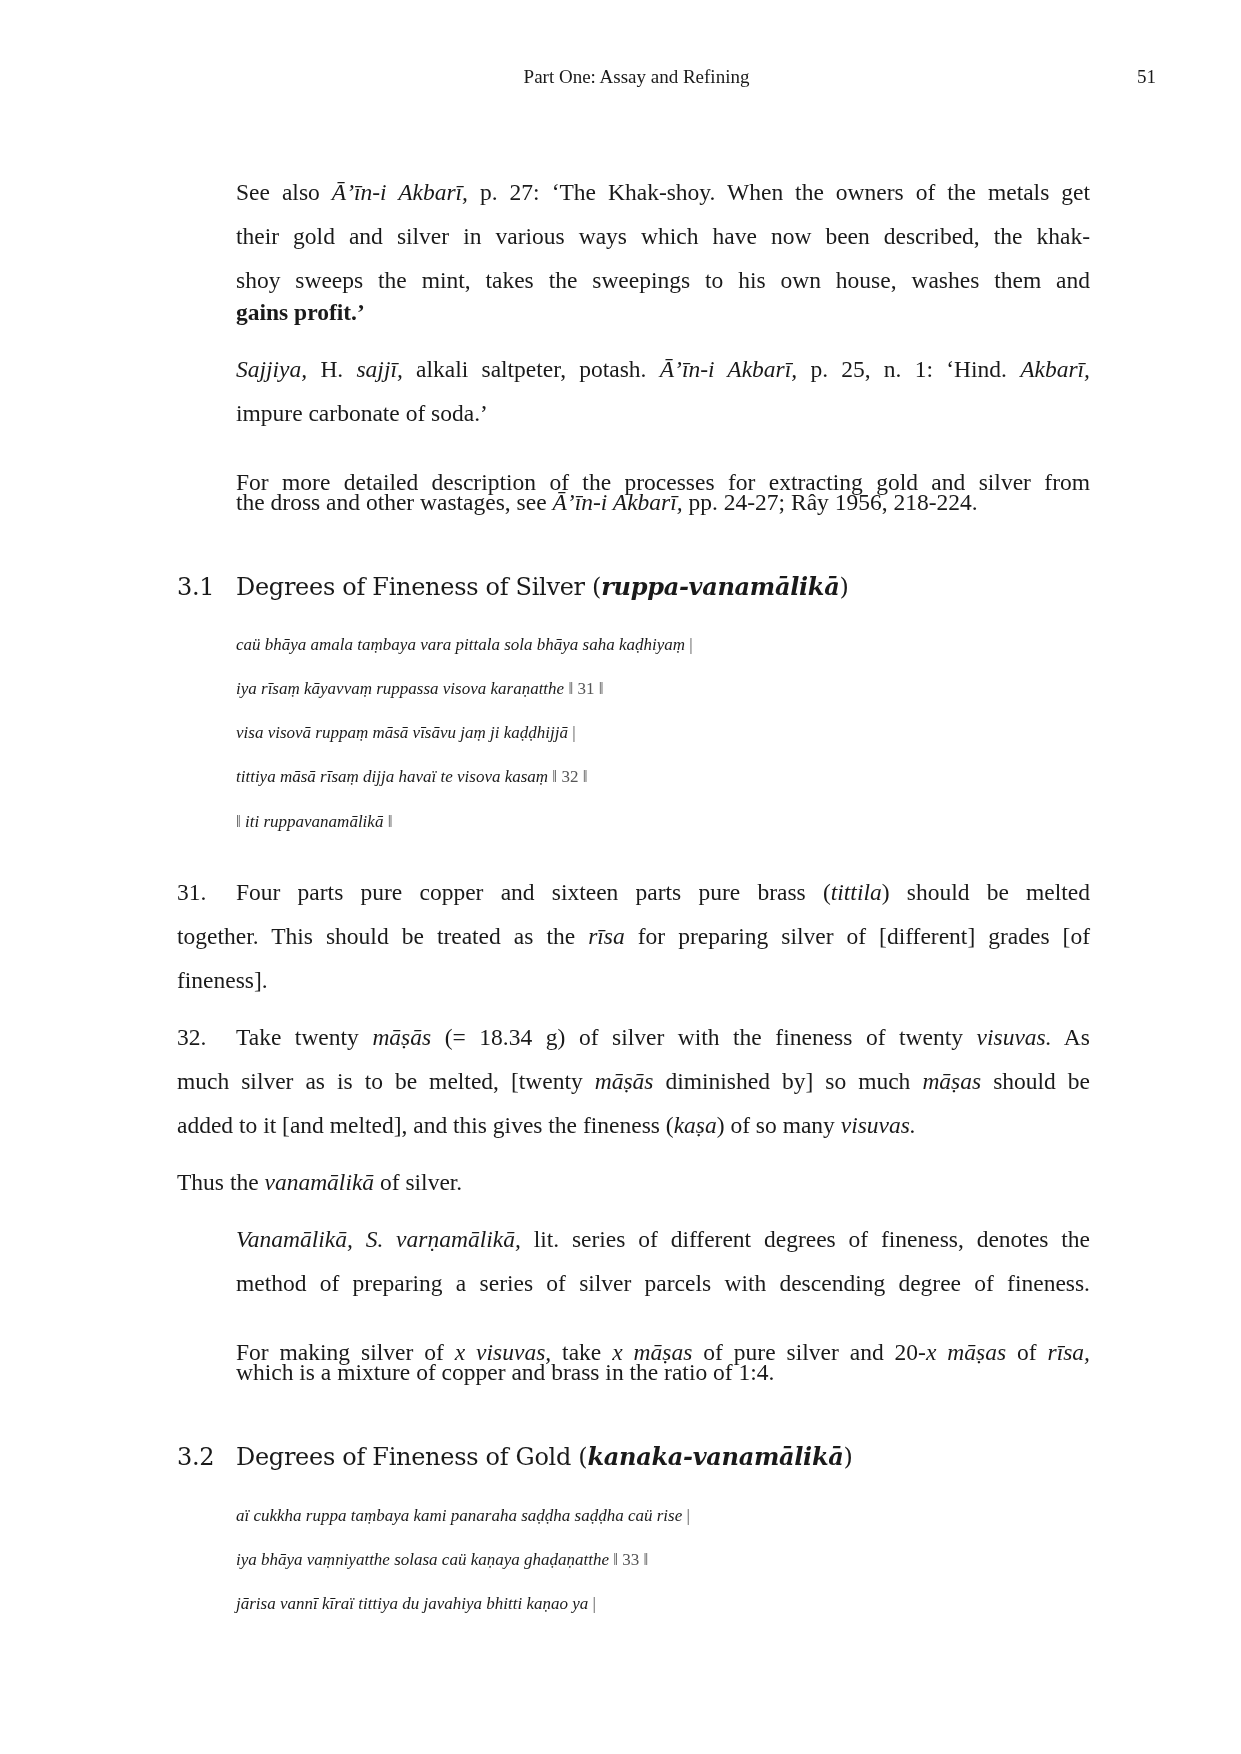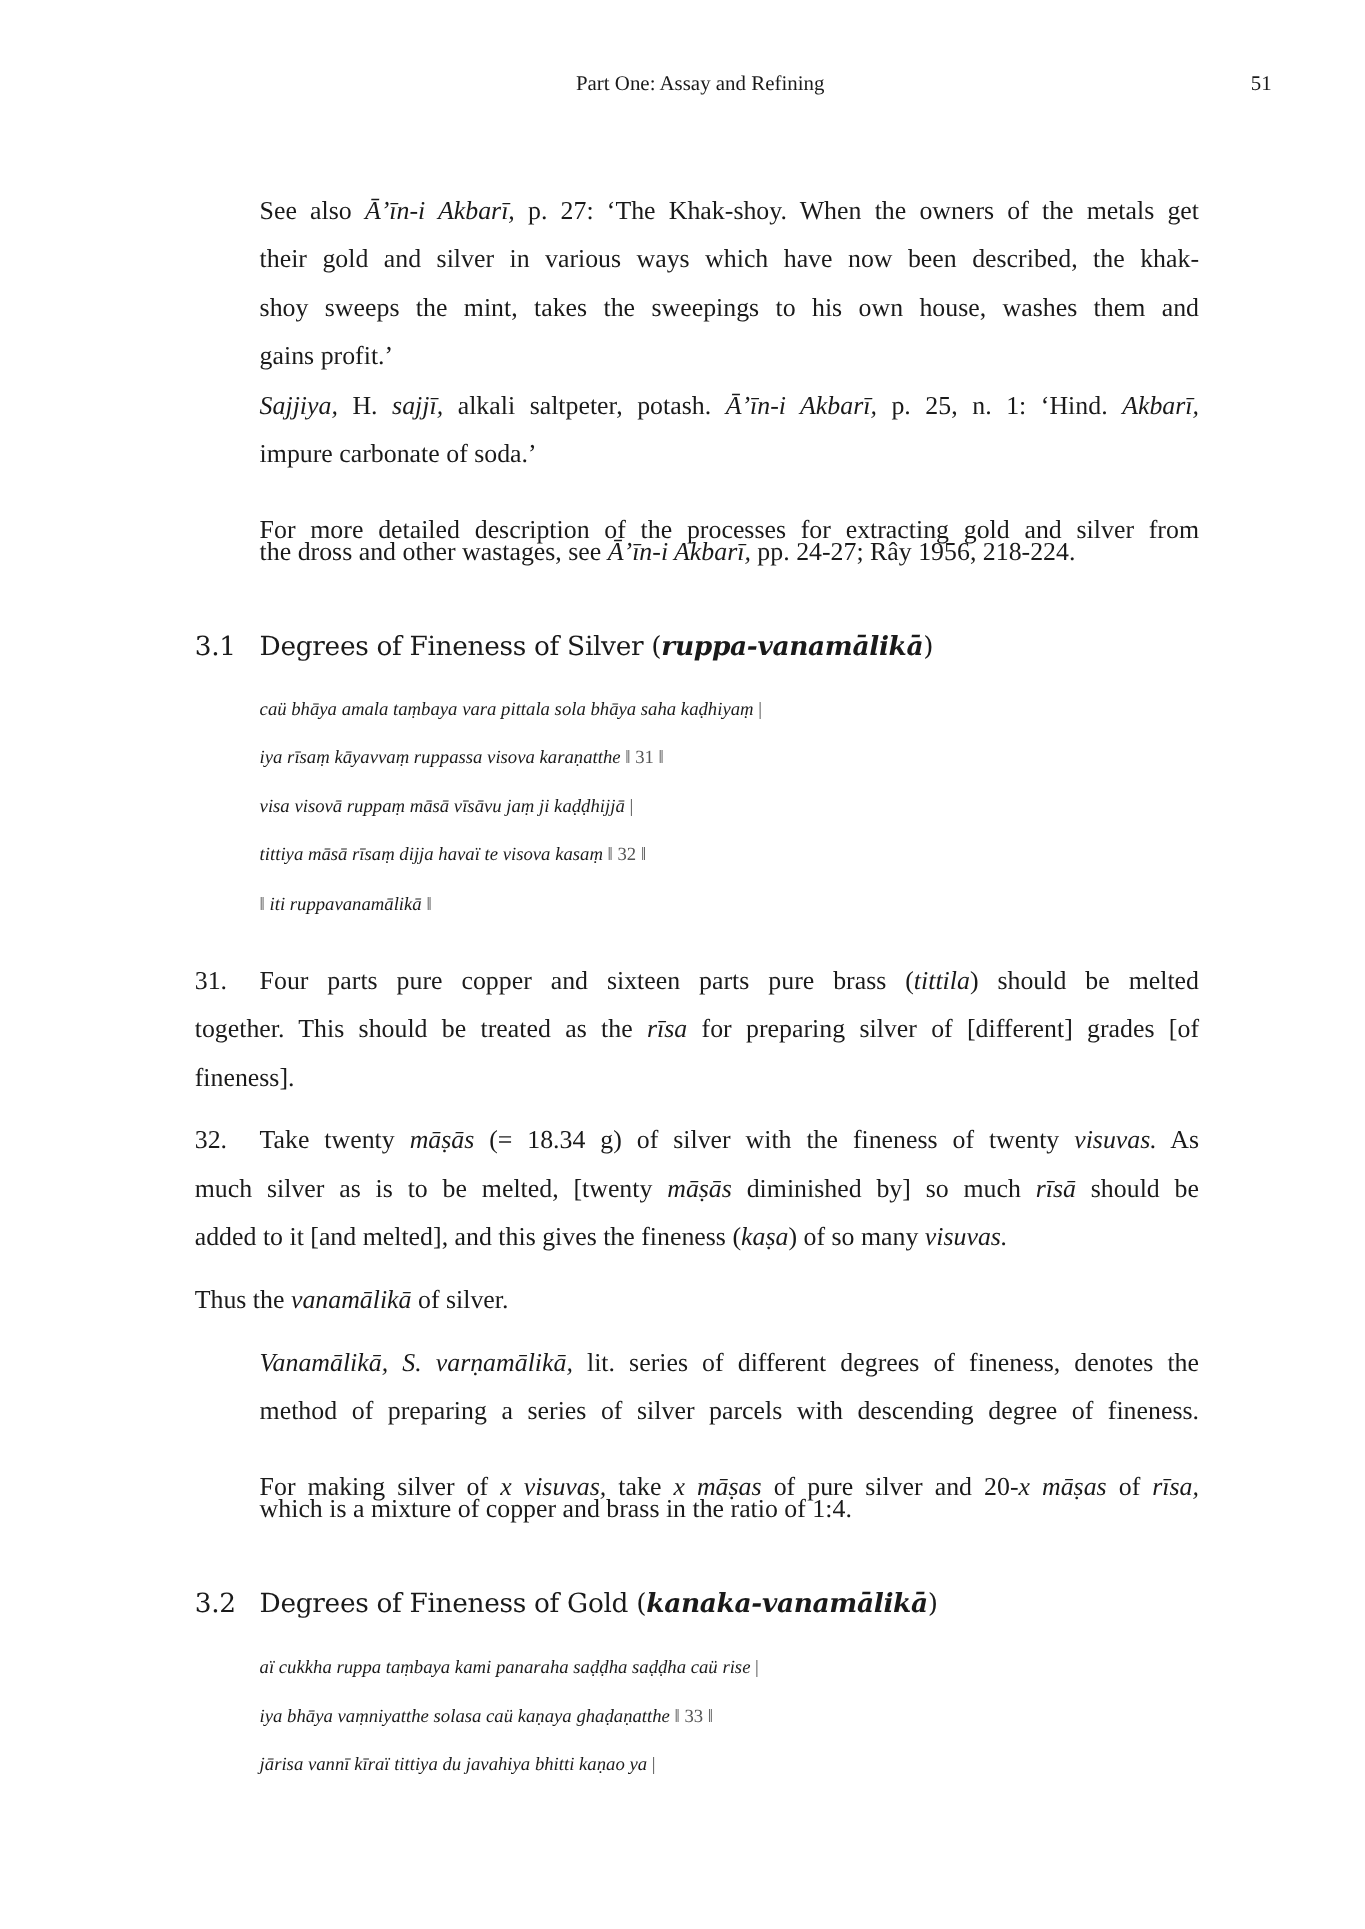--- a/index.html
+++ b/index.html
@@ -37,21 +37,21 @@
   <span class="running-title">Part One: Assay and Refining</span>
   <span class="page-number">51</span>
 </div>
 
 <div>
   <div class="line ind w-ind justify" style="top:178px;">
     <span>See also </span><i>Ā’īn-i Akbarī,</i><span> p. 27: ‘The Khak-shoy. When the owners of the metals get</span>
   </div>
   <div class="line ind w-ind justify" style="top:222px;">their gold and silver in various ways which have now been described, the khak-</div>
   <div class="line ind w-ind justify" style="top:266px;">shoy sweeps the mint, takes the sweepings to his own house, washes them and</div>
-  <div class="line ind" style="top:310px;">gains profit.’</div>
+  <div class="line ind" style="top:298px;font-weight:bold;">gains profit.’</div>
 
   <div class="line ind w-ind justify" style="top:355px;">
     <i>Sajjiya,</i><span> H. </span><i>sajjī,</i><span> alkali saltpeter, potash. </span><i>Ā’īn-i Akbarī,</i><span> p. 25, n. 1: ‘Hind. </span><i>Akbarī,</i>
   </div>
   <div class="line ind" style="top:399px;">impure carbonate of soda.’</div>
 
   <div class="line ind w-ind justify" style="top:468px;">For more detailed description of the processes for extracting gold and silver from</div>
   <div class="line ind" style="top:488px;">
     <span>the dross and other wastages, see </span><i>Ā’īn-i Akbarī,</i><span> pp. 24-27; Rây 1956, 218-224.</span>
   </div>
@@ -78,21 +78,21 @@
     <span>together. This should be treated as the </span><i>rīsa</i><span> for preparing silver of [different] grades [of</span>
   </div>
   <div class="line full" style="top:966px;">fineness].</div>
 </div>
 
 <div>
   <div class="line full w-full justify" style="top:1023px;">
     <span class="numlabel">32.</span><span>Take twenty </span><i>māṣās</i><span> (= 18.34 g) of silver with the fineness of twenty </span><i>visuvas.</i><span> As</span>
   </div>
   <div class="line full w-full justify" style="top:1067px;">
-    <span>much silver as is to be melted, [twenty </span><i>māṣās</i><span> diminished by] so much </span><i>rīsā</i><span> should be</span>
+    <span>much silver as is to be melted, [twenty </span><i>māṣās</i><span> diminished by] so much </span><i>māṣas</i><span> should be</span>
   </div>
   <div class="line full" style="top:1111px;">
     <span>added to it [and melted], and this gives the fineness (</span><i>kaṣa</i><span>) of so many </span><i>visuvas.</i>
   </div>
 </div>
 
 <div class="line full" style="top:1168px;">
   <span>Thus the </span><i>vanamālikā</i><span> of silver.</span>
 </div>
 

